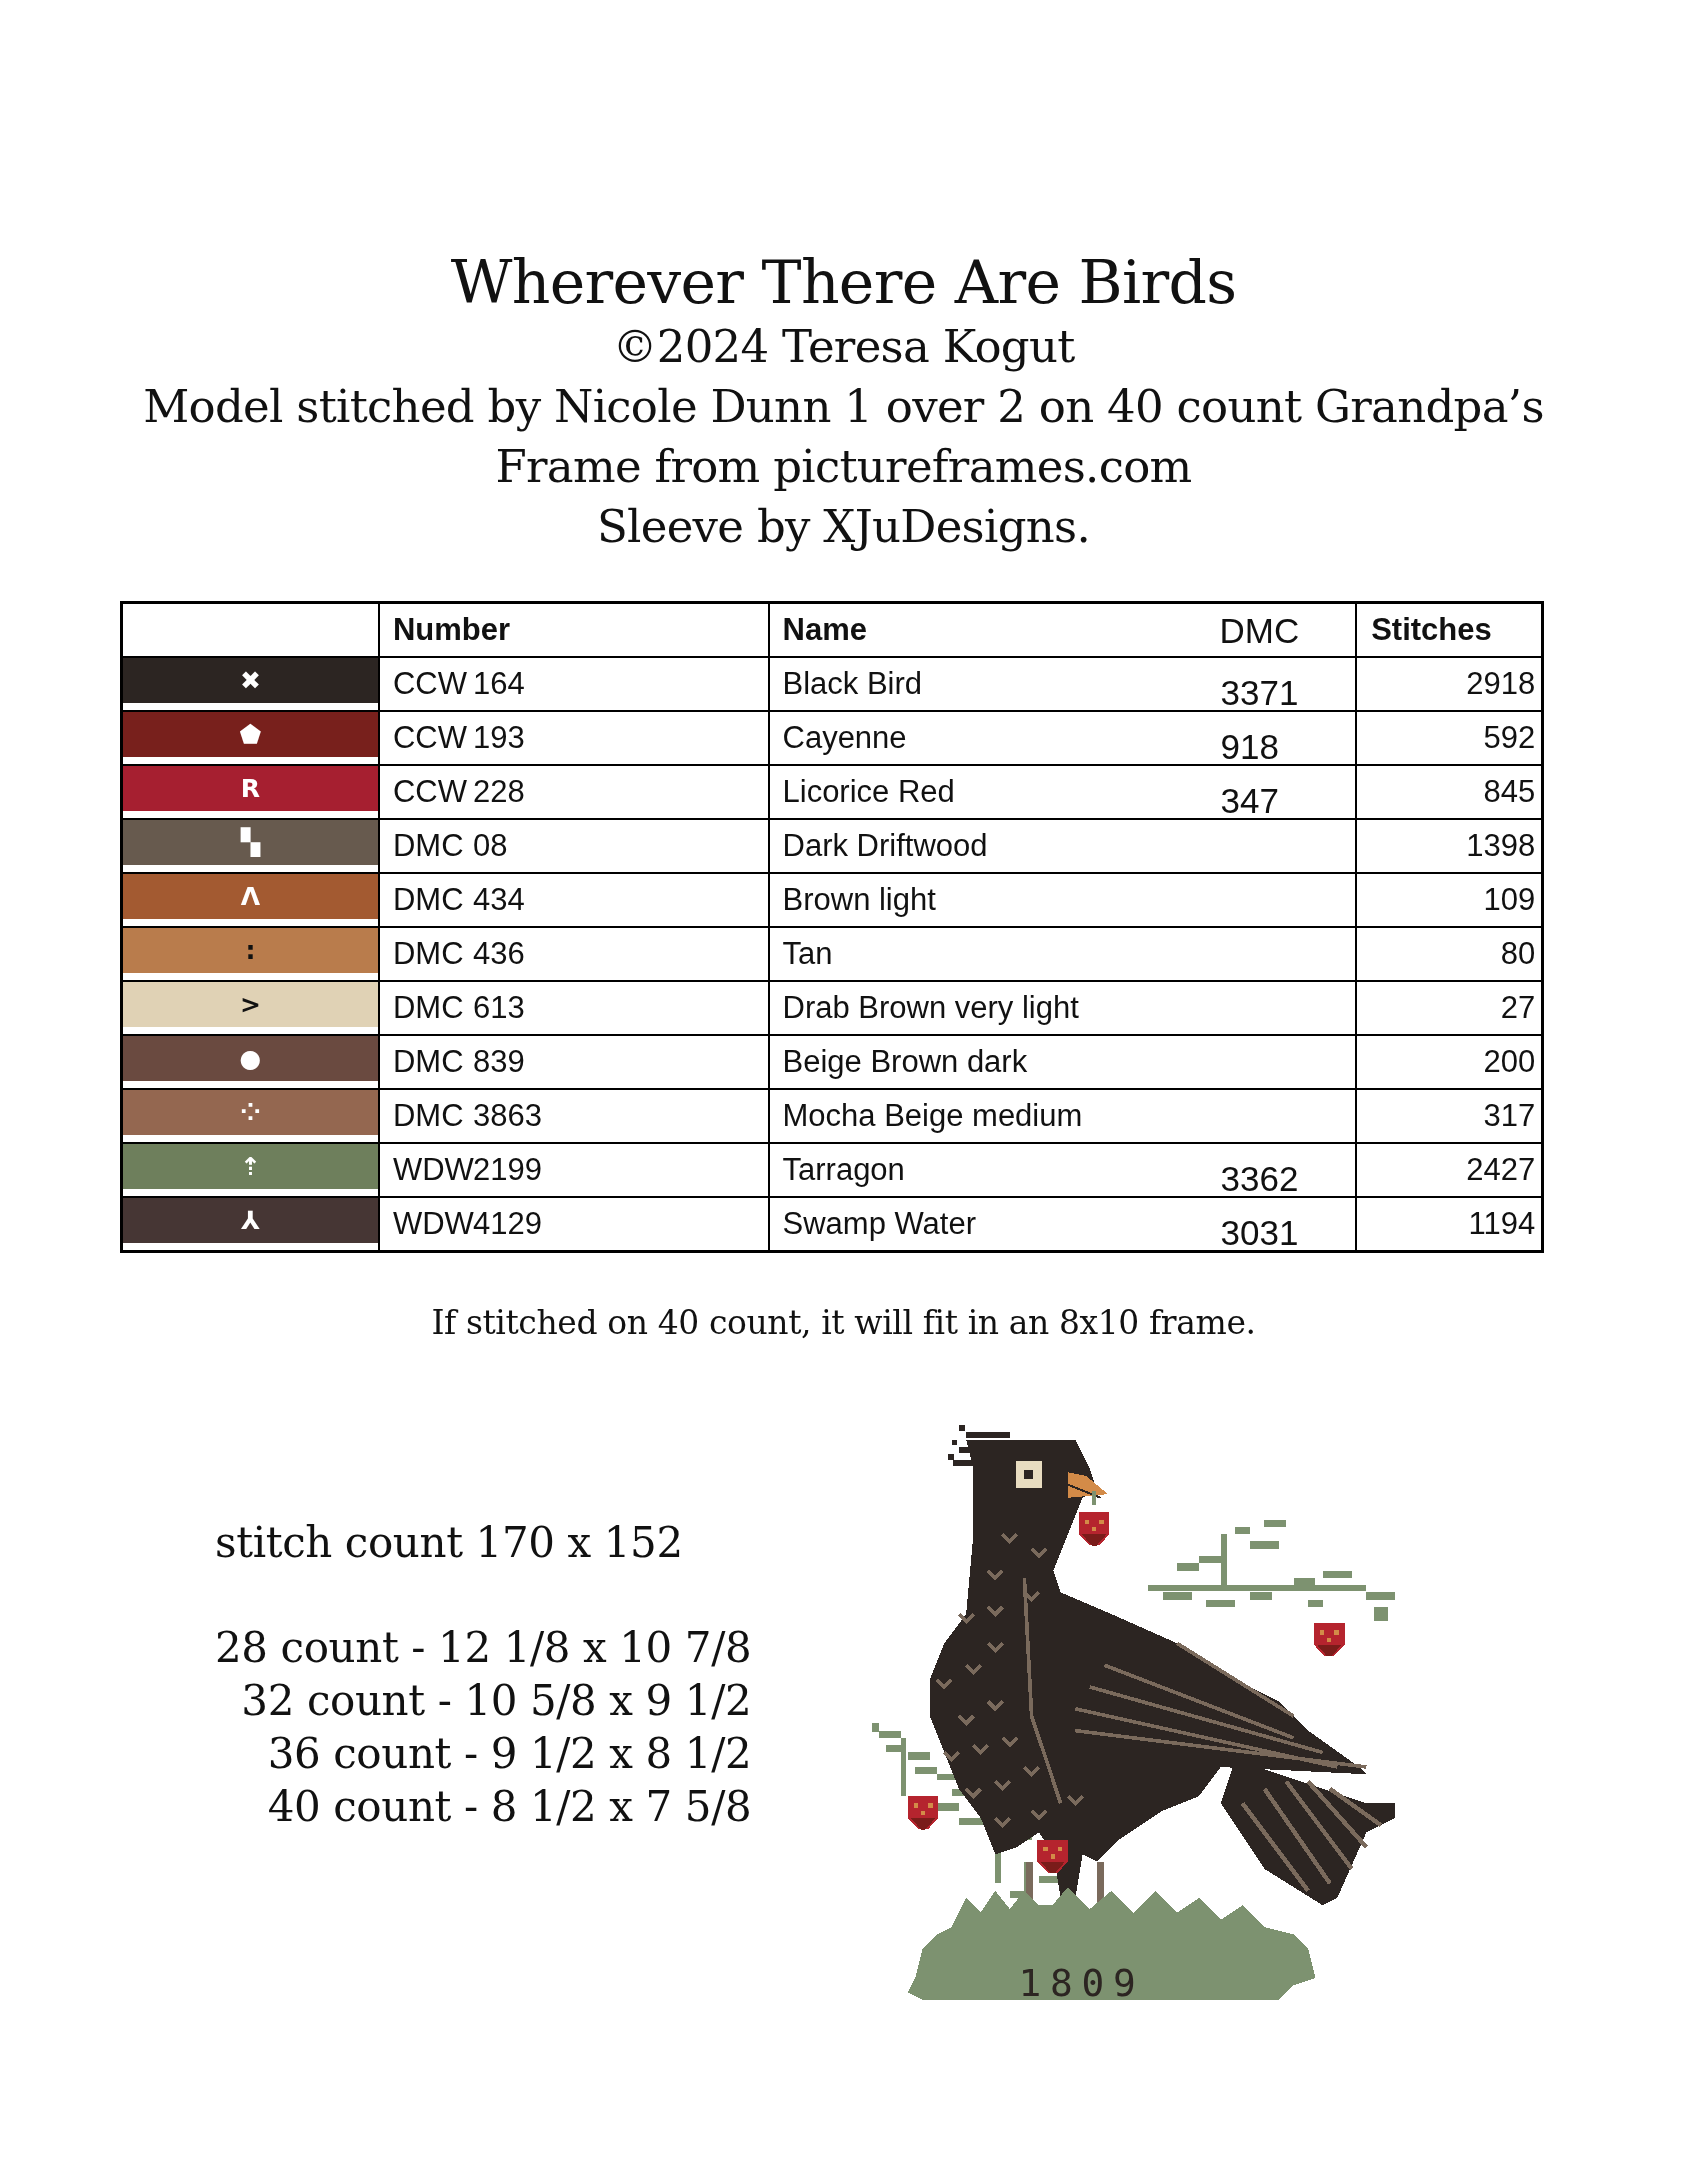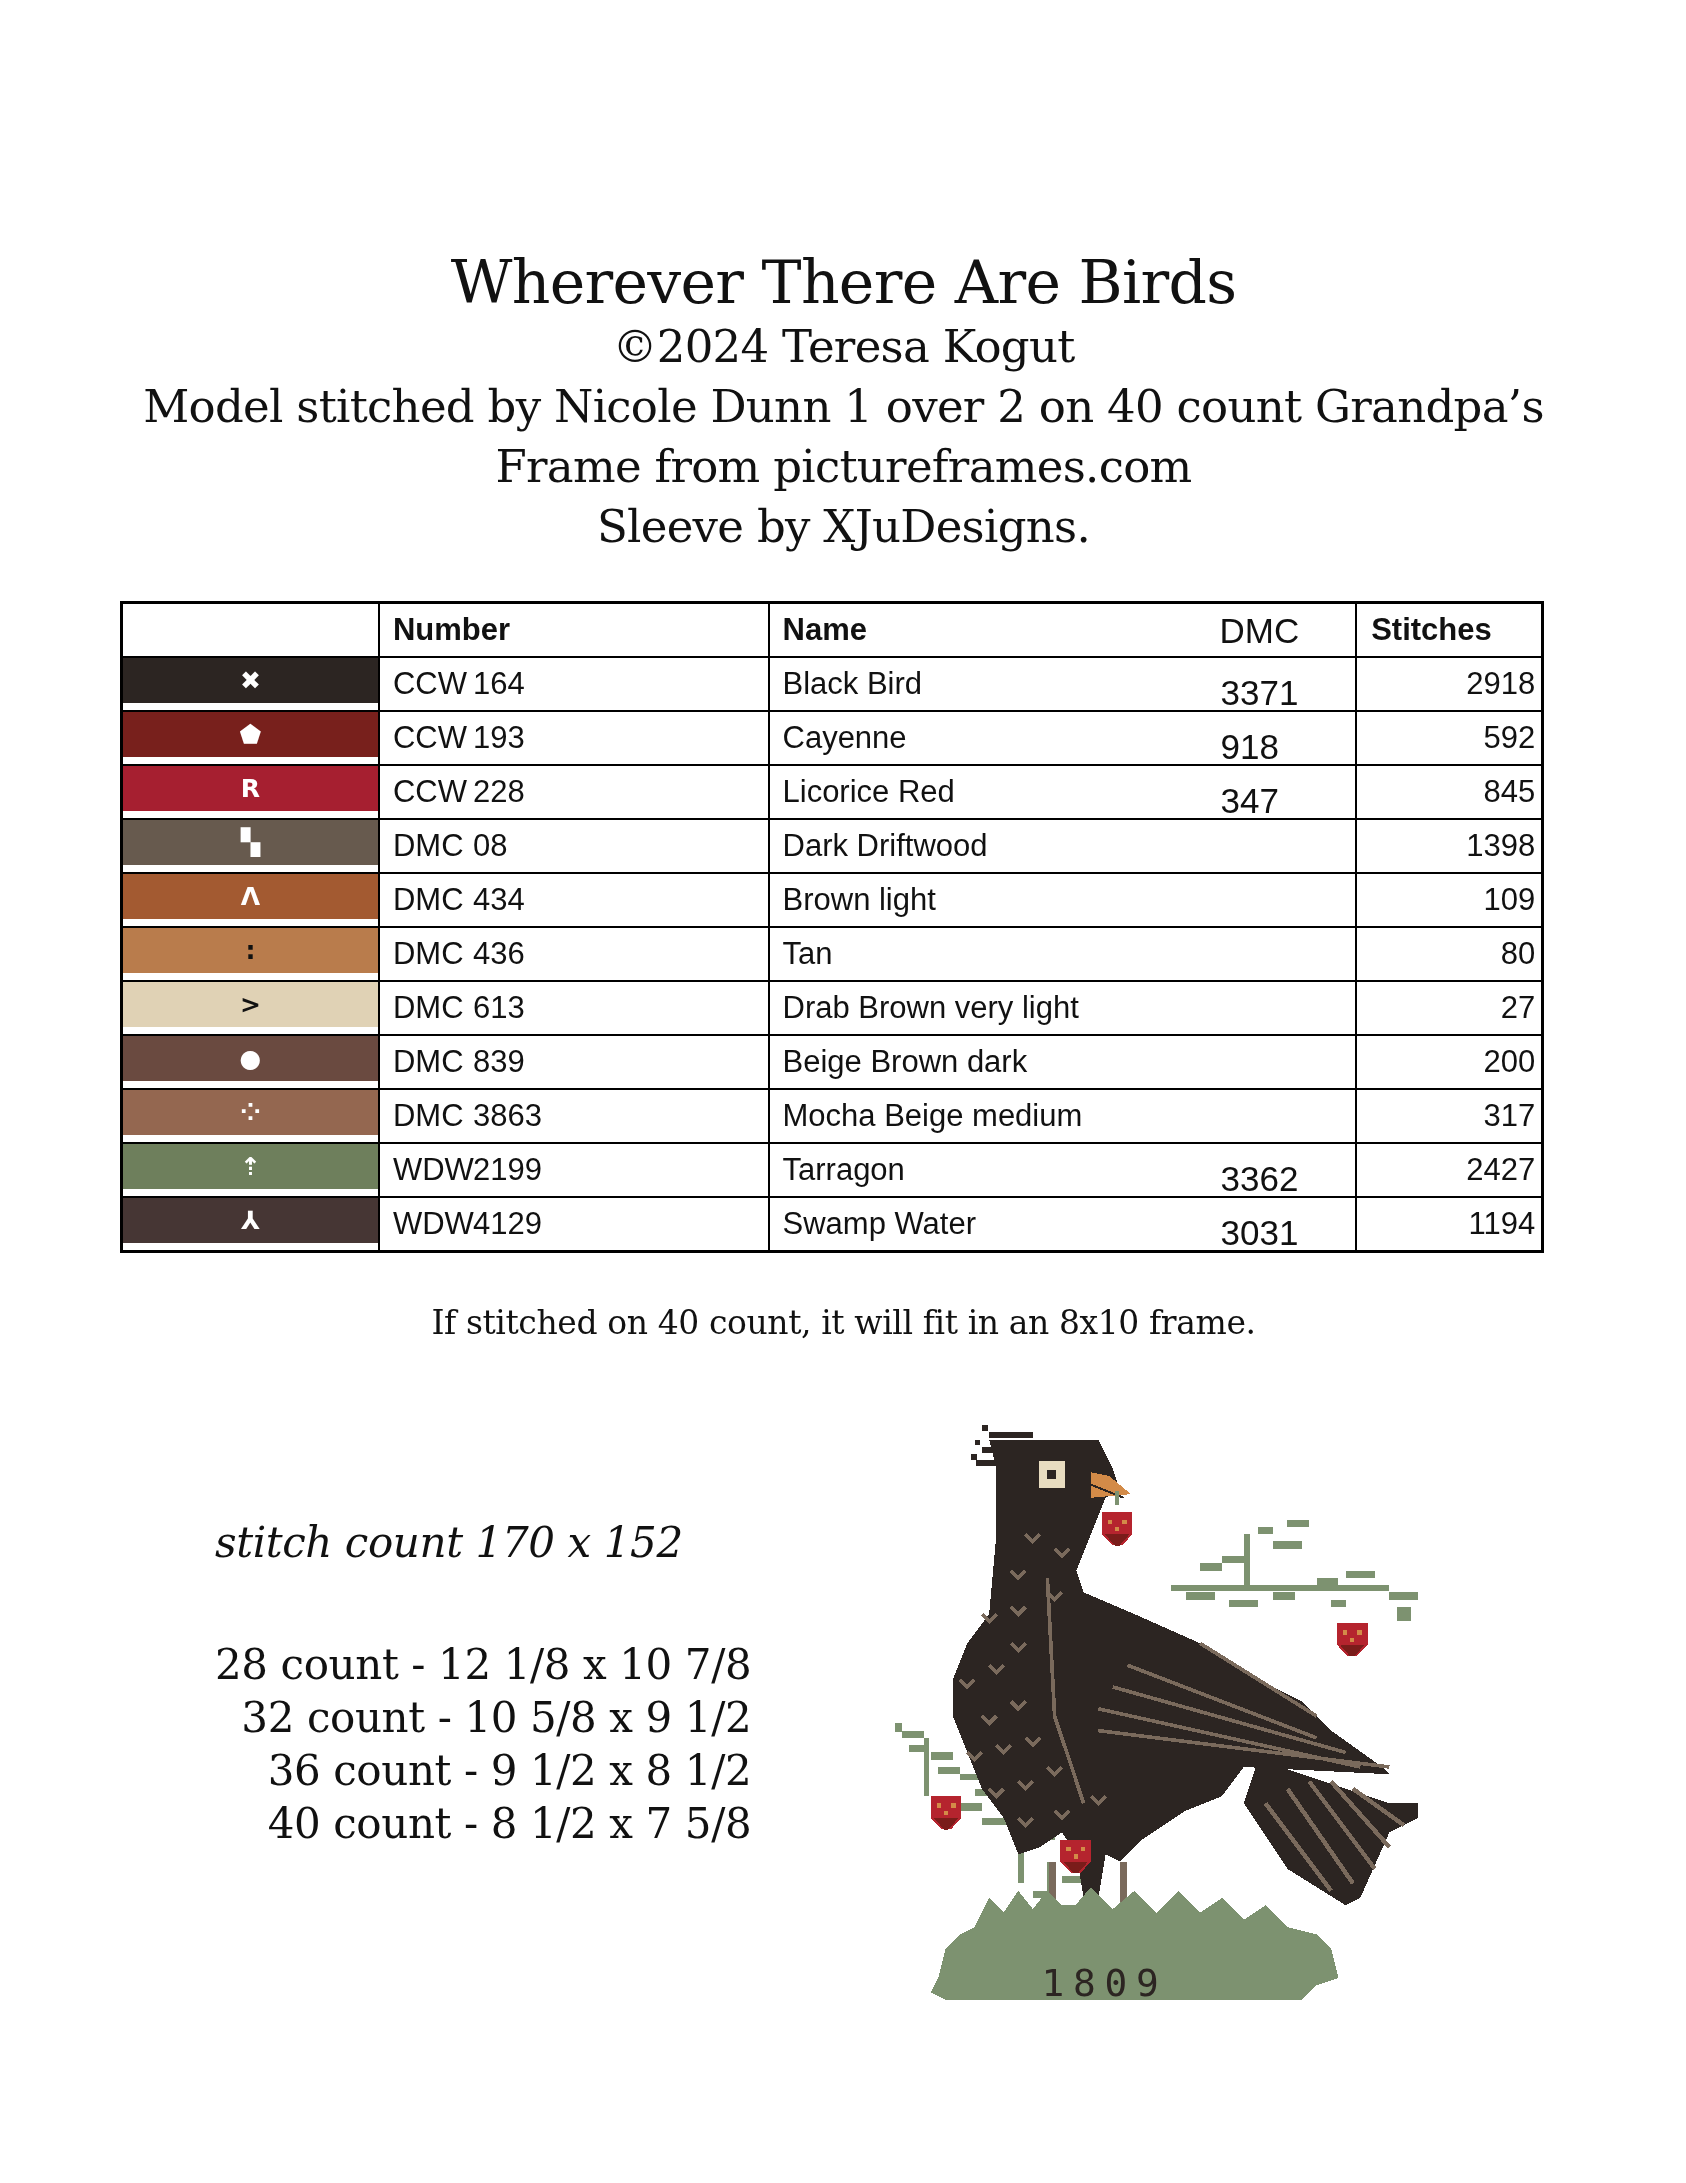--- a/index.html
+++ b/index.html
@@ -26,24 +26,24 @@
   .name-cell { position:relative; padding-left:13px !important; }
   .dmc-val { position:absolute; left:451px; top:14.6px; font-size:35px; font-weight:normal; }
   .th-dmc { position:absolute; left:450px; top:7.3px; font-size:35px; font-weight:normal; }
   .st-cell { text-align:right; padding-right:5.8px !important; }
   .th-st { text-align:right; padding-left:14.6px !important; }
   th.th-num, th.th-name { padding-left:13px !important; position:relative; }
 
   .fit-note { position:absolute; left:0; width:1687px; top:1303px; text-align:center; font-size:33px; letter-spacing:-0.4px; }
 
   .sizes { position:absolute; left:215px; top:1514px; font-size:42px; letter-spacing:-0.4px; }
-  .sizes .stitch-count { line-height:58px; margin-bottom:66px;font-style:italic; }
+  .sizes .stitch-count { line-height:58px; margin-bottom:49px; }
   .sizes .size-line { line-height:53px;text-align:right; }
 
-  .artwork { position:absolute; left:880px; top:1425px; width:553px; height:604px; }
+  .artwork { position:absolute; left:857px; top:1425px; width:553px; height:604px; }
 </style>
 </head>
 <body>
 
 <div class="header serif">
   <div class="title">Wherever There Are Birds</div>
   <div class="line">©2024 Teresa Kogut</div>
   <div class="line">Model stitched by Nicole Dunn 1 over 2 on 40 count Grandpa’s</div>
   <div class="line">Frame from pictureframes.com</div>
   <div class="line">Sleeve by XJuDesigns.</div>

